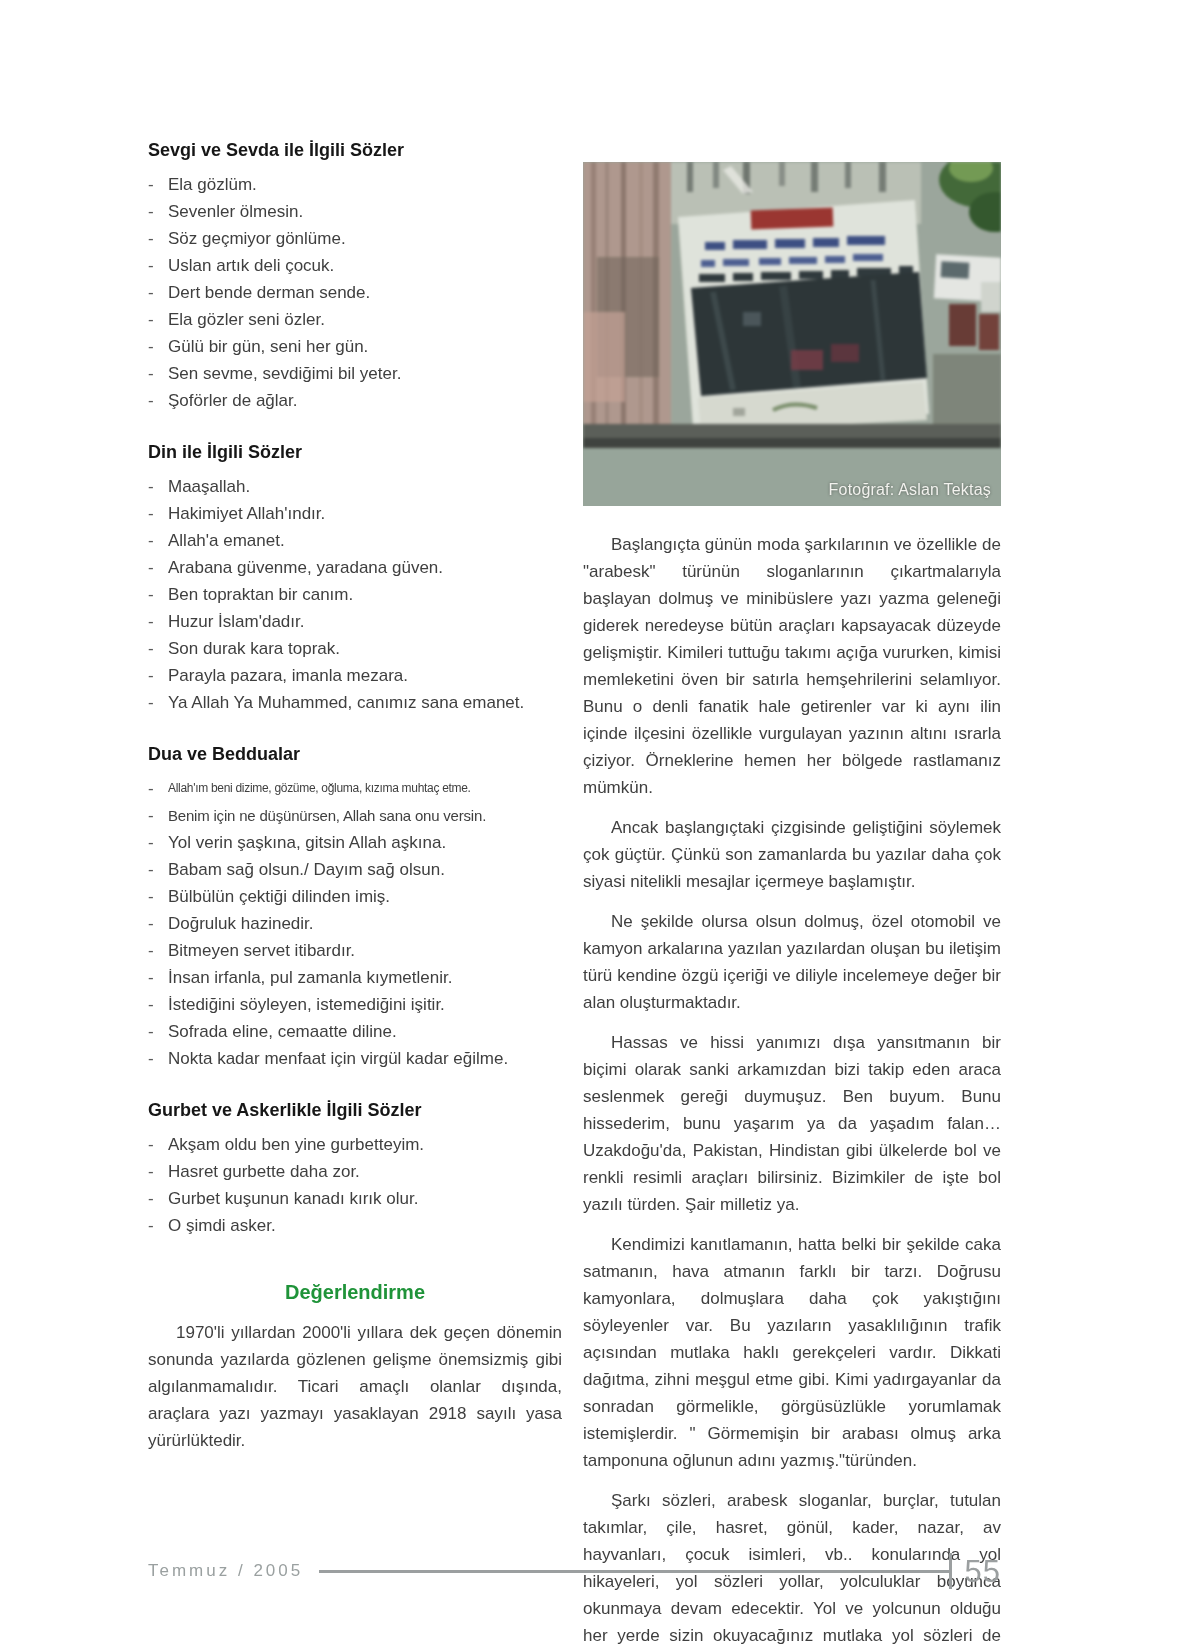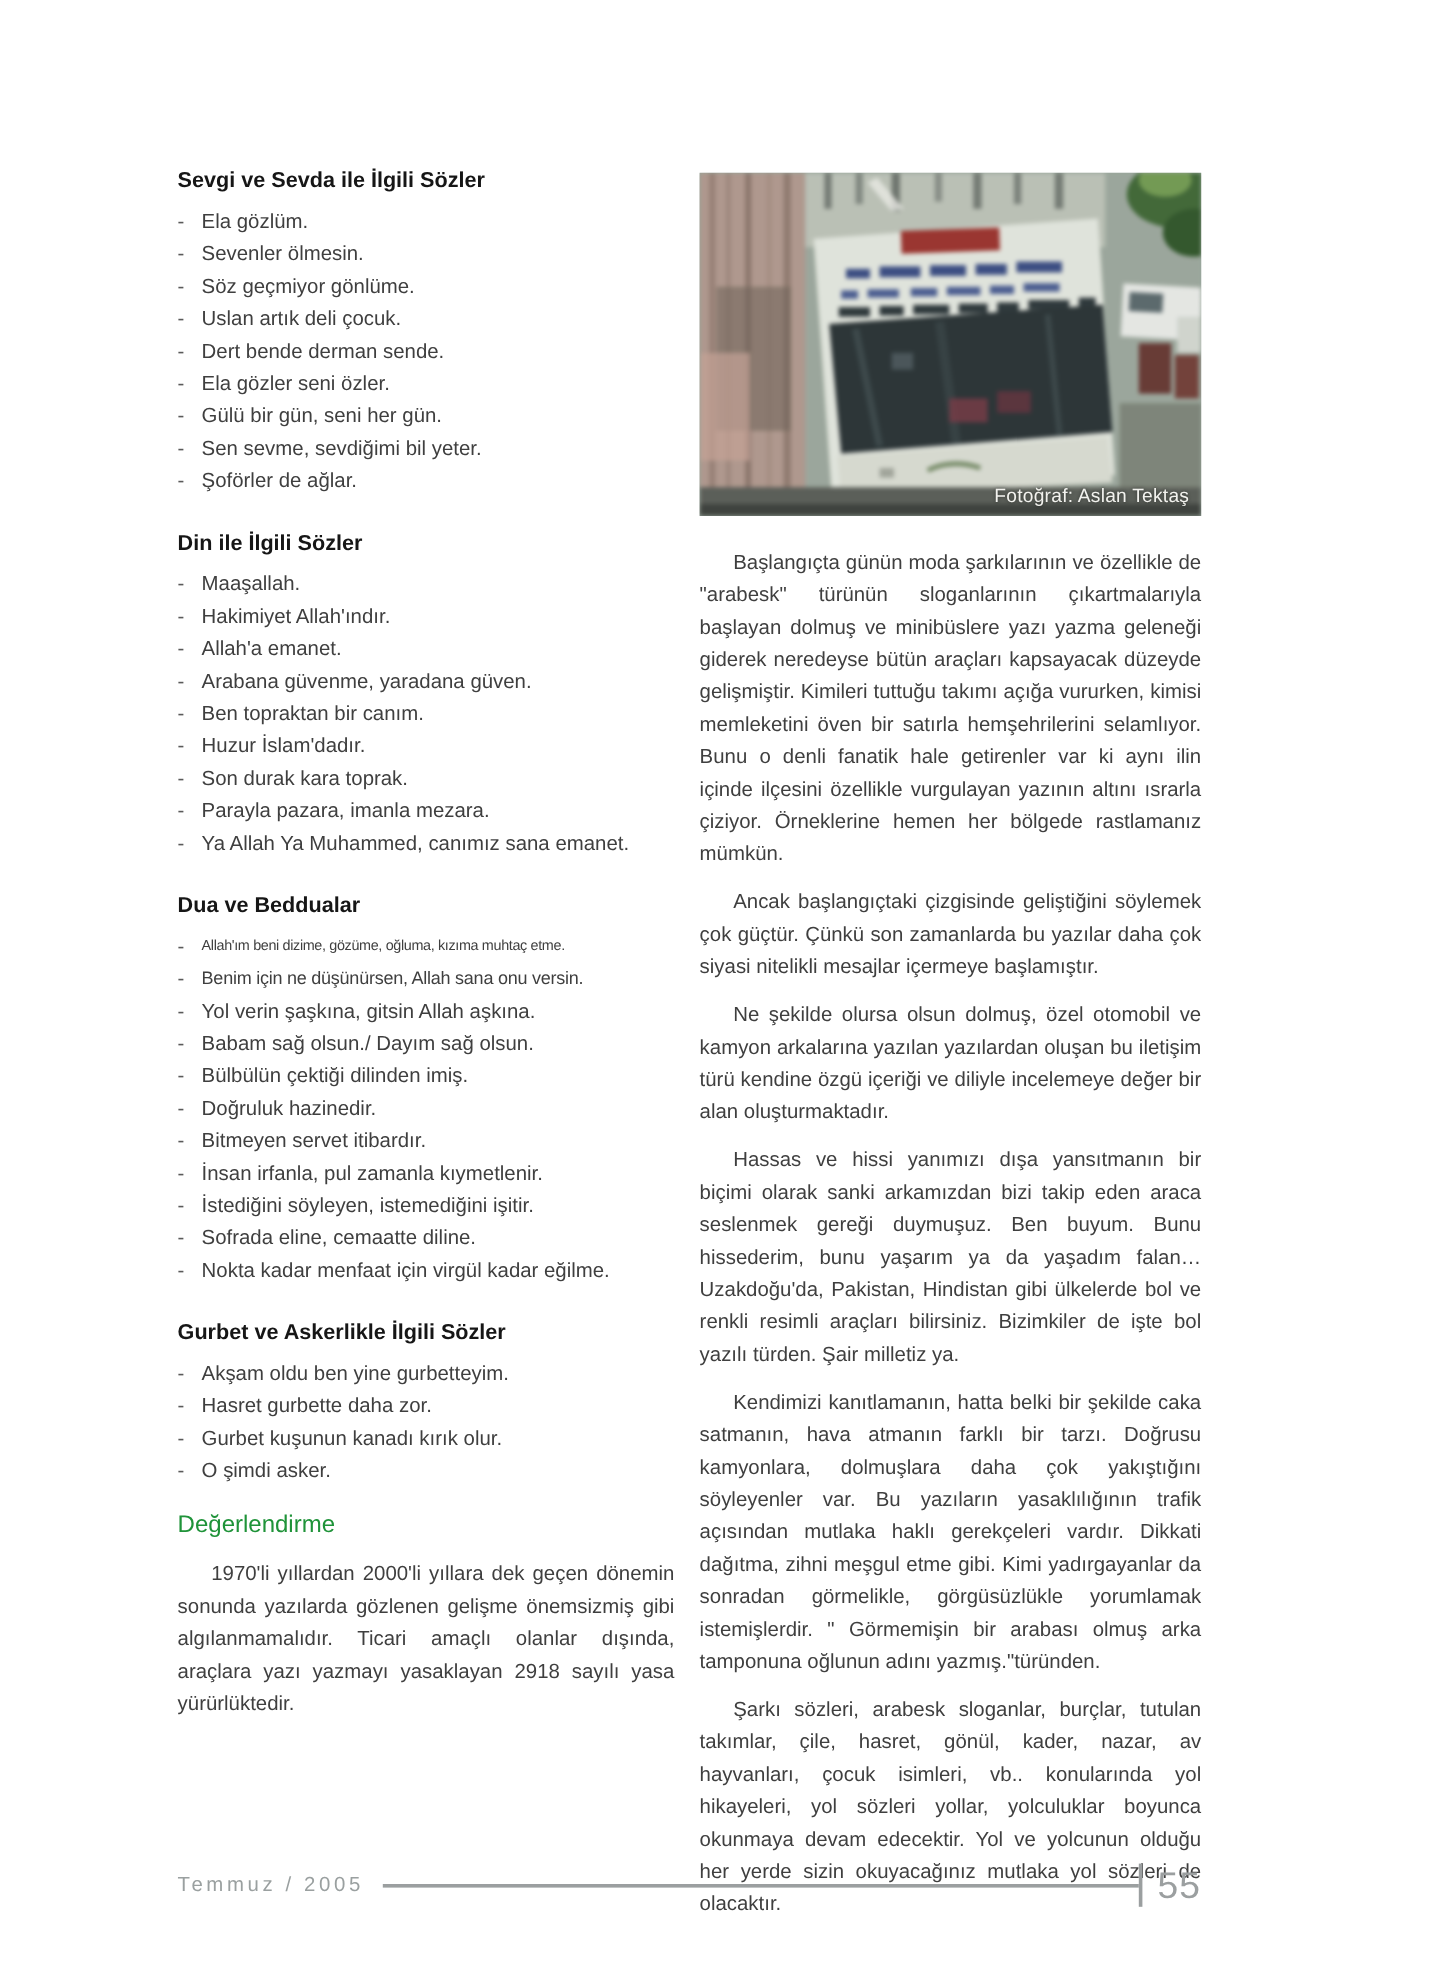--- a/index.html
+++ b/index.html
@@ -19,36 +19,36 @@
     font-weight:bold;color:#161616;
   }
   .section:first-child .section-heading{margin-top:0;}
   .saying-list{list-style:none;margin:0;padding:0;}
   .saying{display:flex;font-size:17px;line-height:27px;color:#3f3f3f;}
   .saying .dash{flex:0 0 20px;color:#5a5a5a;}
   .saying .text{flex:1;}
   .saying .text.tight{font-size:15px;letter-spacing:-0.2px;line-height:27px;}
   .saying .text.xtight{font-size:12px;letter-spacing:-0.3px;line-height:27px;white-space:nowrap;}
   .eval-heading{
-    margin:19px 0 14px;
-    text-align:left;
+    margin:40px 0 14px;
+    text-align:center;
     font-size:20px;line-height:26px;
-    font-weight:normal;
+    font-weight:bold;
   }
   .body-par{
     margin:0 0 13px;
     font-size:17px;line-height:27px;
     text-align:justify;text-indent:28px;
     color:#3f3f3f;
   }
   
   .col-right{position:absolute;left:583px;top:144px;width:418px;}
   .photo{
-    position:relative;margin:0 0 25px;
-    width:418px;height:286px;overflow:hidden;background:#97a59a;
+    position:relative;margin:18px 0 25px;
+    width:418px;height:344px;overflow:hidden;background:#97a59a;
   }
   .photo svg{display:block;width:418px;height:286px;filter:blur(1.6px) saturate(.85);}
   .photo figcaption{
     position:absolute;right:10px;bottom:7px;
     font-size:16px;color:#f2f2ee;
     text-shadow:0 0 3px rgba(0,0,0,.45);
     letter-spacing:.2px;
   }
   
   .footer{

